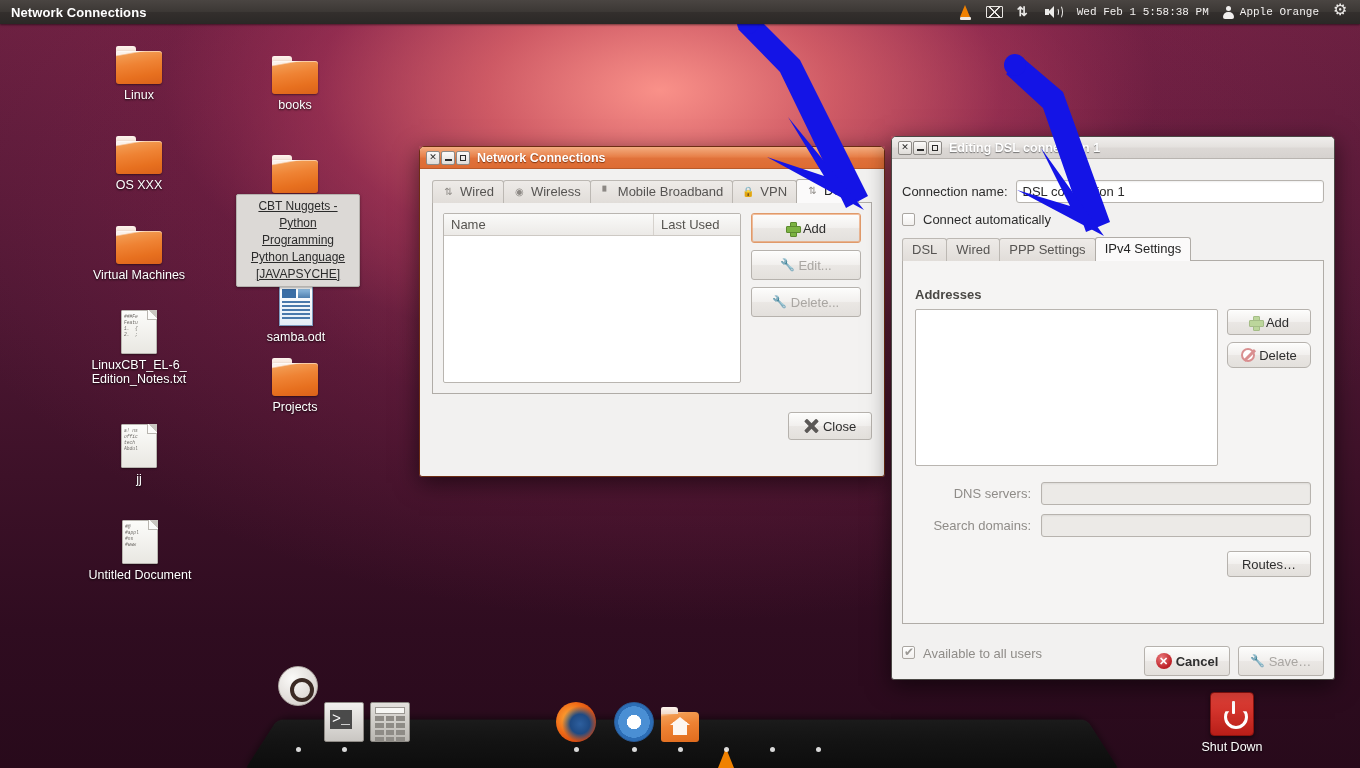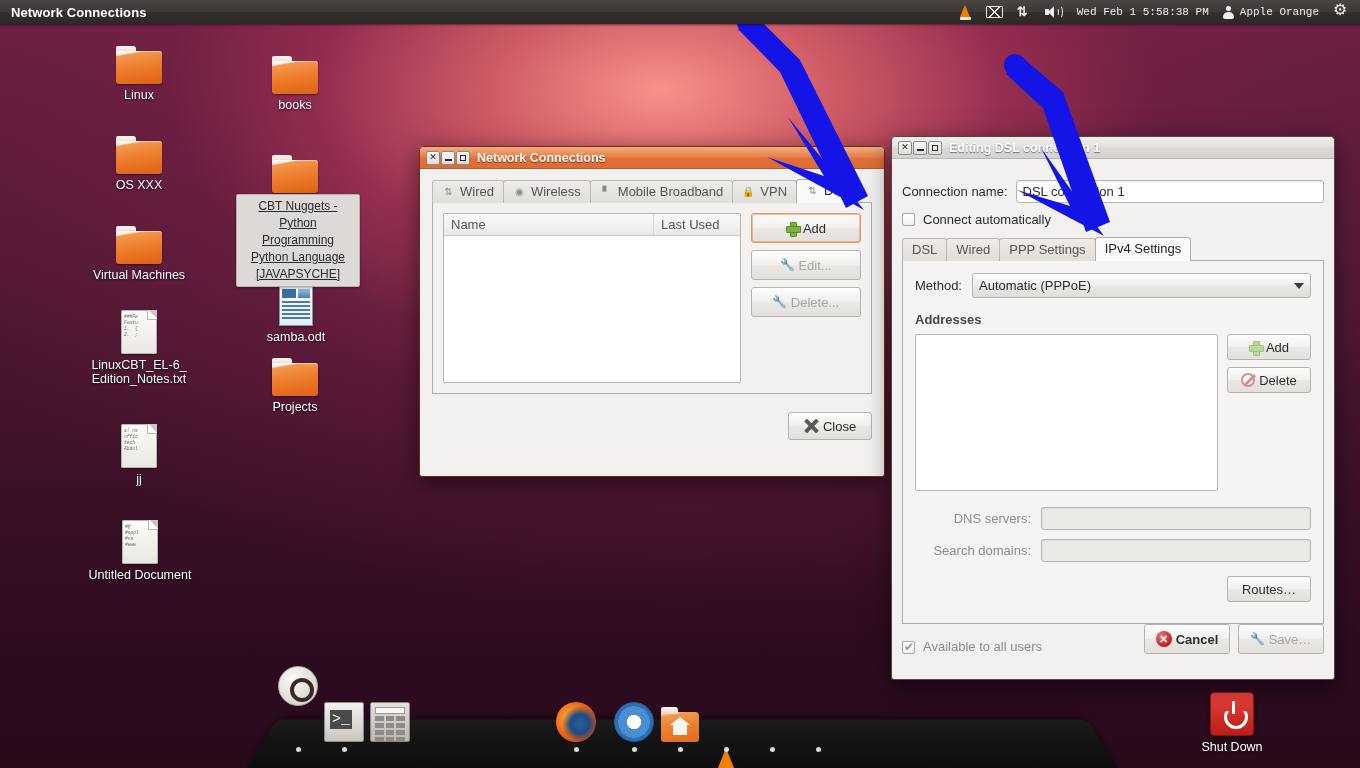--- a/index.html
+++ b/index.html
@@ -478,61 +478,54 @@
 
       <div class="gtk-tabs" style="margin-top:10px;">
         <div class="gtk-tab">DSL</div>
         <div class="gtk-tab">Wired</div>
         <div class="gtk-tab">PPP Settings</div>
         <div class="gtk-tab sel">IPv4 Settings</div>
       </div>
 
       <div style="border:1px solid #b0aca7; background:#f5f4f3; margin-top:-1px; padding:12px 12px 14px 12px; height:364px;">
 
-        <div style="display:flex; align-items:center; gap:10px;">
-          <span style="font-size:13px;color:#2c2c2c;">Method:</span>
-          <div class="gtk-combo" style="flex:1; height:25px;">
-            <span>Automatic (PPPoE)</span>
-            <span class="combo-arrow"></span>
-          </div>
-        </div>
 
         <div class="frame-label" style="margin:14px 0 7px 0;">Addresses</div>
 
         <div style="display:flex; gap:9px;">
           <div class="gtk-list" style="flex:1; height:157px;">
             <div style="height:100%;"></div>
           </div>
           <div style="width:84px; display:flex; flex-direction:column; gap:7px;">
             <div class="gtk-btn" style="height:26px;">
               <span class="i-plus dim"></span>
               <span>Add</span>
             </div>
-            <div class="gtk-btn" style="height:26px;">
+            <div class="gtk-btn" style="height:26px;border-radius:6px;">
               <span class="i-del"></span>
               <span>Delete</span>
             </div>
           </div>
         </div>
 
         <div style="display:flex; align-items:center; gap:10px; margin-top:16px;">
           <span style="font-size:13px;color:#8f8c88; width:116px; text-align:right;">DNS servers:</span>
           <span class="gtk-entry disabled" style="flex:1; height:23px; display:flex; align-items:center;"></span>
         </div>
         <div style="display:flex; align-items:center; gap:10px; margin-top:9px;">
           <span style="font-size:13px;color:#8f8c88; width:116px; text-align:right;">Search domains:</span>
           <span class="gtk-entry disabled" style="flex:1; height:23px; display:flex; align-items:center;"></span>
         </div>
 
         <div style="display:flex; justify-content:flex-end; margin-top:14px;">
           <div class="gtk-btn" style="height:26px; min-width:84px;">Routes…</div>
         </div>
       </div>
 
-      <div style="display:flex; align-items:flex-end; margin-top:0;">
+      <div style="display:flex; align-items:flex-start; margin-top:22px;">
         <span class="gtk-check checked-dis"></span>
         <span style="font-size:13px;color:#8f8c88; margin-left:8px;">Available to all users</span>
         <div style="margin-left:auto; display:flex; gap:8px;">
           <div class="gtk-btn" style="height:30px; min-width:86px;">
             <span class="i-cancel">✕</span>
             <span style="font-weight:bold;">Cancel</span>
           </div>
           <div class="gtk-btn disabled" style="height:30px; min-width:86px;">
             <span class="i-wrench">🔧</span>
             <span>Save…</span>

